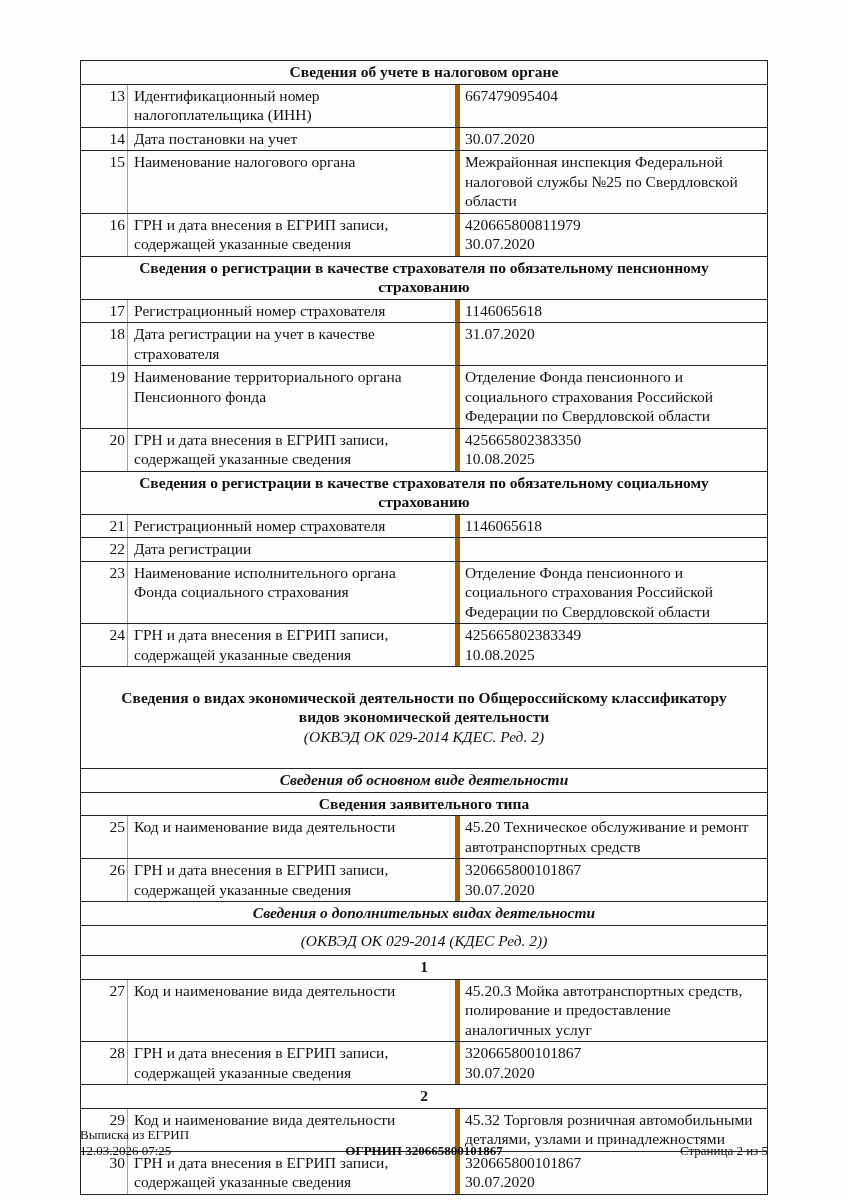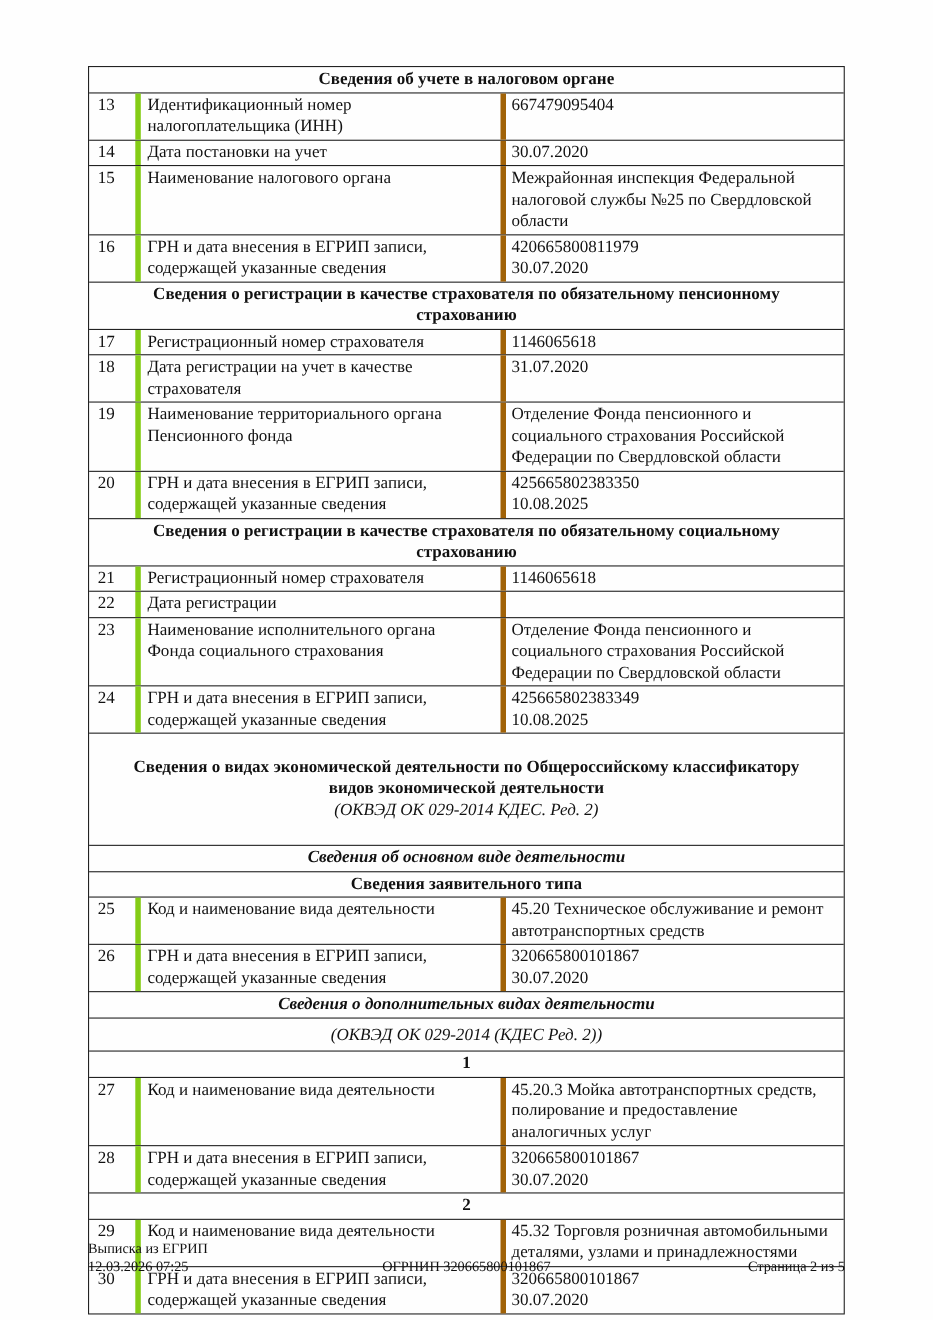--- a/index.html
+++ b/index.html
@@ -39,24 +39,24 @@
   .tr.section { display: block; }
   .td {
     padding: 1px 6px 2px 6px;
     font-size: 15.5px;
     line-height: 1.26;
     white-space: pre-line;
     box-sizing: border-box;
     overflow: hidden;
   }
   .td.num {
-    text-align: center;
+    text-align: right;
     padding-left: 2px;
-    padding-right: 13px;
-    border-right: 5px solid #84cc16;
+    padding-right: 2px;
+    border-right: 1px solid #84cc16;
   }
   .td.label { border-right: 5px solid #a16207; }
   .td.value { padding-left: 5px; padding-right: 2px; }
   .td.sec { text-align: center; }
   .b  { font-weight: bold; }
   .bi { font-weight: bold; font-style: italic; }
   .i  { font-style: italic; }
   .pad { padding-top: 5px; padding-bottom: 5px; }
   .subtext {
     display: block;
@@ -77,20 +77,21 @@
     left: 0;
     bottom: 0;
     text-align: left;
   }
   .footer-center {
     position: absolute;
     left: 50%;
     bottom: 0;
     transform: translateX(-50%);
     text-align: left;
+    font-weight: bold;
   }
   .footer-right {
     position: absolute;
     right: 0;
     bottom: 0;
     text-align: right;
   }
 </style>
 </head>
 <body>

